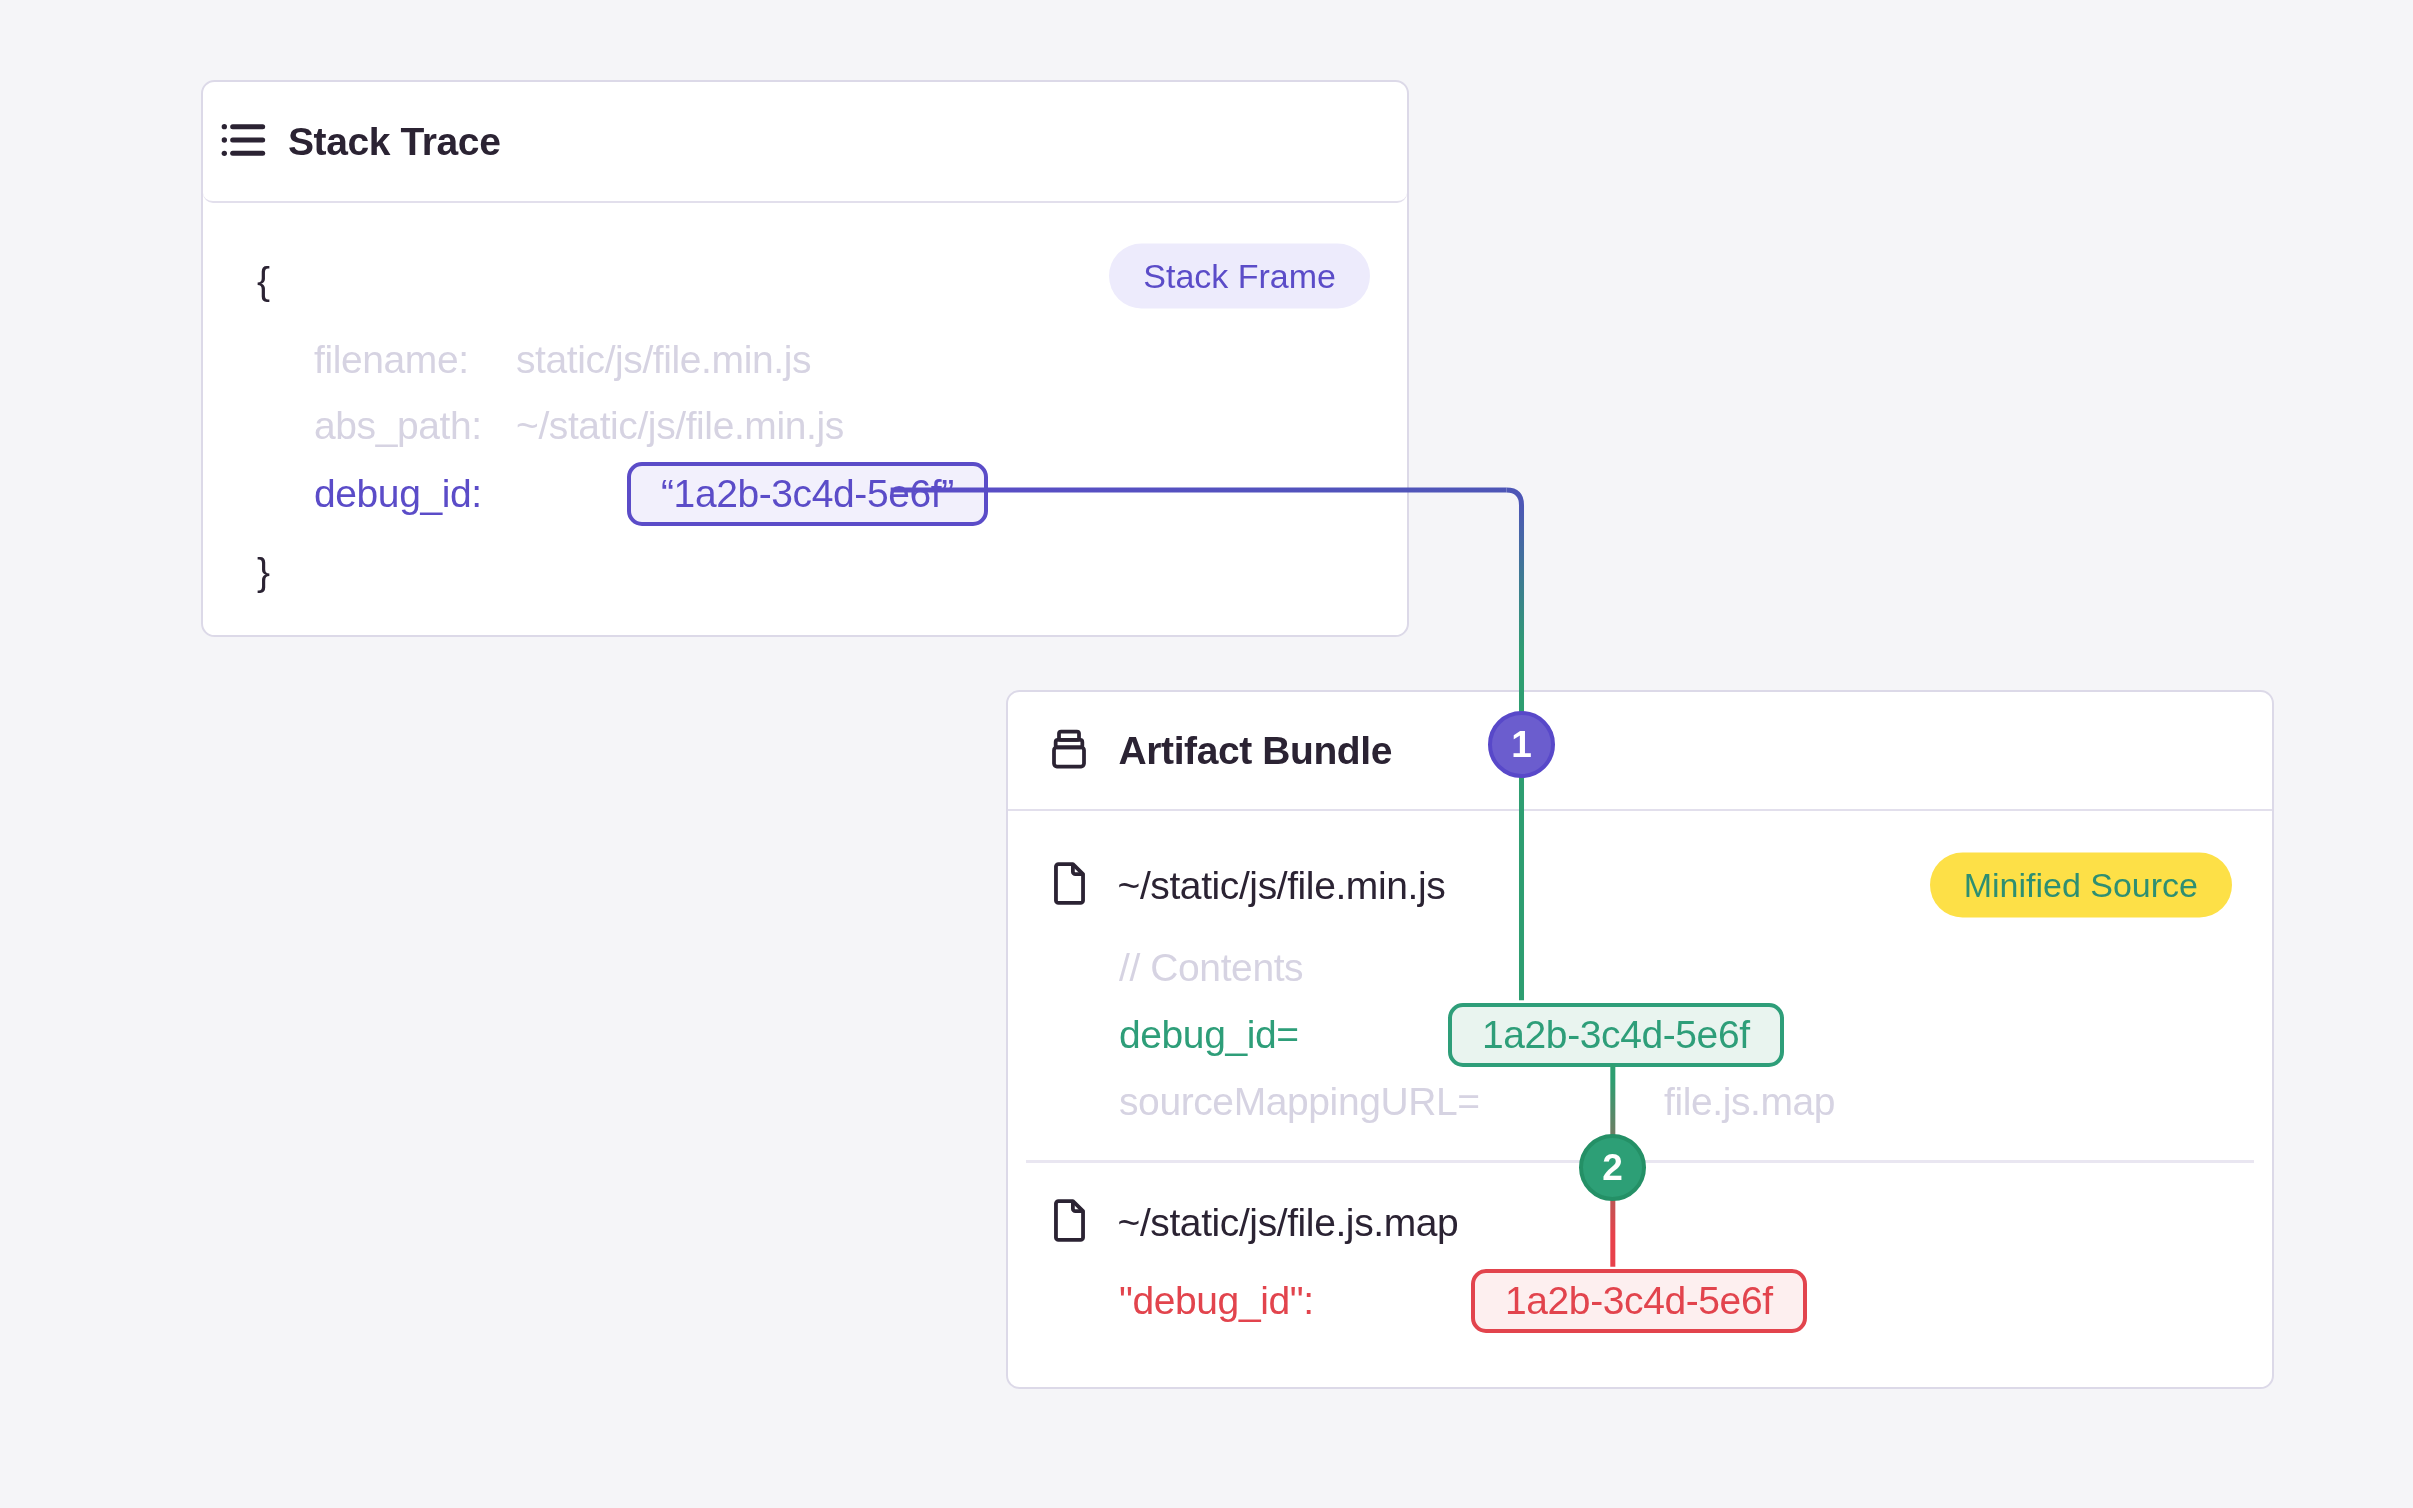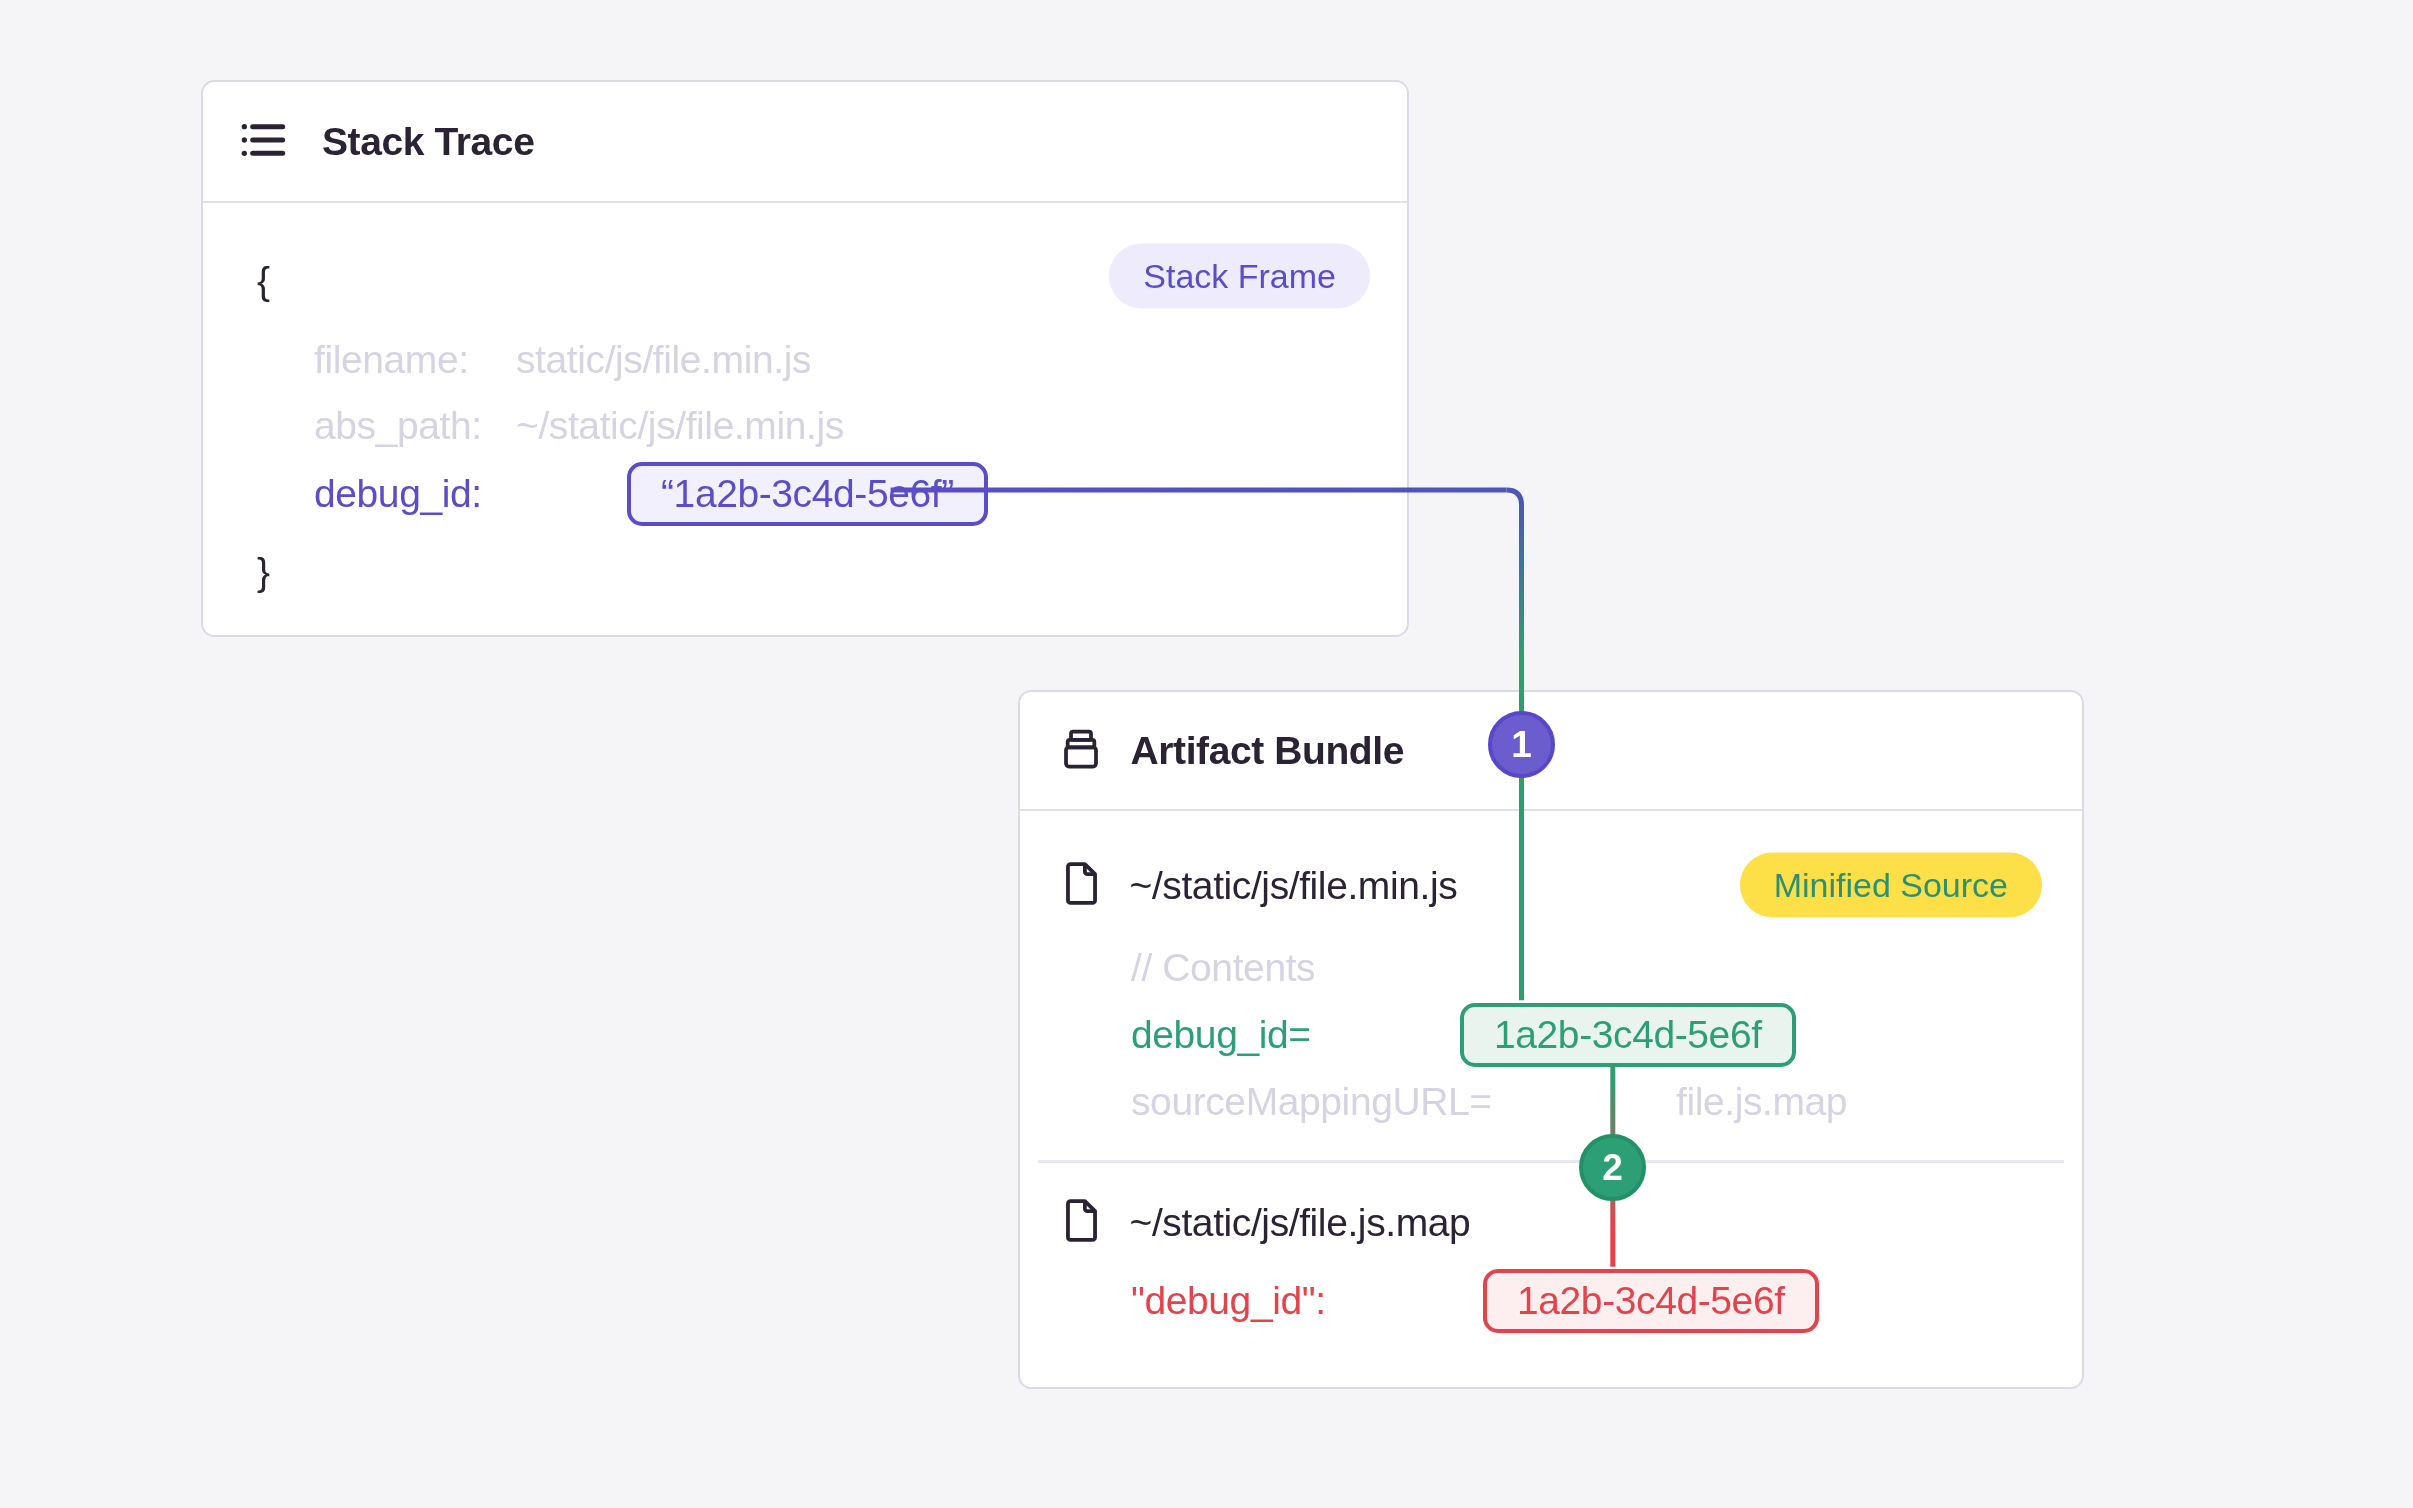--- a/index.html
+++ b/index.html
@@ -39,21 +39,21 @@
 
   .connectors{position:absolute;left:0;top:0;width:2413px;height:1508px;pointer-events:none;}
   .icon{flex:0 0 auto;}
 </style>
 </head>
 <body>
 
 <div class="stage">
 
   <section class="card" style="left:201px;top:80px;width:1208px;height:557px;">
-    <header class="card-header" style="height:119px;padding-left:38px;gap:36px;">
+    <header class="card-header" style="height:119px;padding-left:18px;gap:22px;border-radius:10px;">
       <span class="icon">
         <svg width="45" height="40" viewBox="0 0 54 48" fill="none">
           <circle cx="4" cy="8" r="3.2" fill="#2b2333"></circle>
             <line x1="14" y1="8" x2="50" y2="8" stroke="#2b2333" stroke-width="6" stroke-linecap="round"></line>
           <circle cx="4" cy="24" r="3.2" fill="#2b2333"></circle>
             <line x1="14" y1="24" x2="50" y2="24" stroke="#2b2333" stroke-width="6" stroke-linecap="round"></line>
           <circle cx="4" cy="40" r="3.2" fill="#2b2333"></circle>
             <line x1="14" y1="40" x2="50" y2="40" stroke="#2b2333" stroke-width="6" stroke-linecap="round"></line>
         </svg>
       </span>
@@ -79,21 +79,21 @@
     <div class="row" style="left:111px;top:412px;">
       <span class="code purple">debug_id:</span>
       <span class="idbox purple-box" style="position:absolute;left:313px;">“1a2b-3c4d-5e6f”</span>
     </div>
 
     <div class="row code dark" style="left:54px;top:490px;">
       <span>}</span>
     </div>
   </section>
 
-  <section class="card" style="left:1006px;top:690px;width:1066px;height:699px;margin-left:12px;">
+  <section class="card" style="left:1006px;top:690px;width:1268px;height:699px;">
     <header class="card-header" style="height:117px;padding-left:40px;gap:28.5px;">
       <span class="icon">
         <svg width="42" height="40" viewBox="0 0 50 48" fill="none" stroke="#2b2333" stroke-width="4.5" stroke-linejoin="round">
           <rect x="13" y="3" width="24" height="10" rx="2.5"></rect>
           <rect x="9" y="13" width="32" height="9" rx="2.5"></rect>
           <rect x="7" y="22" width="36" height="23" rx="3.5"></rect>
         </svg>
       </span>
       <h2 class="card-title" style="margin:0;">Artifact Bundle</h2>
     </header>

